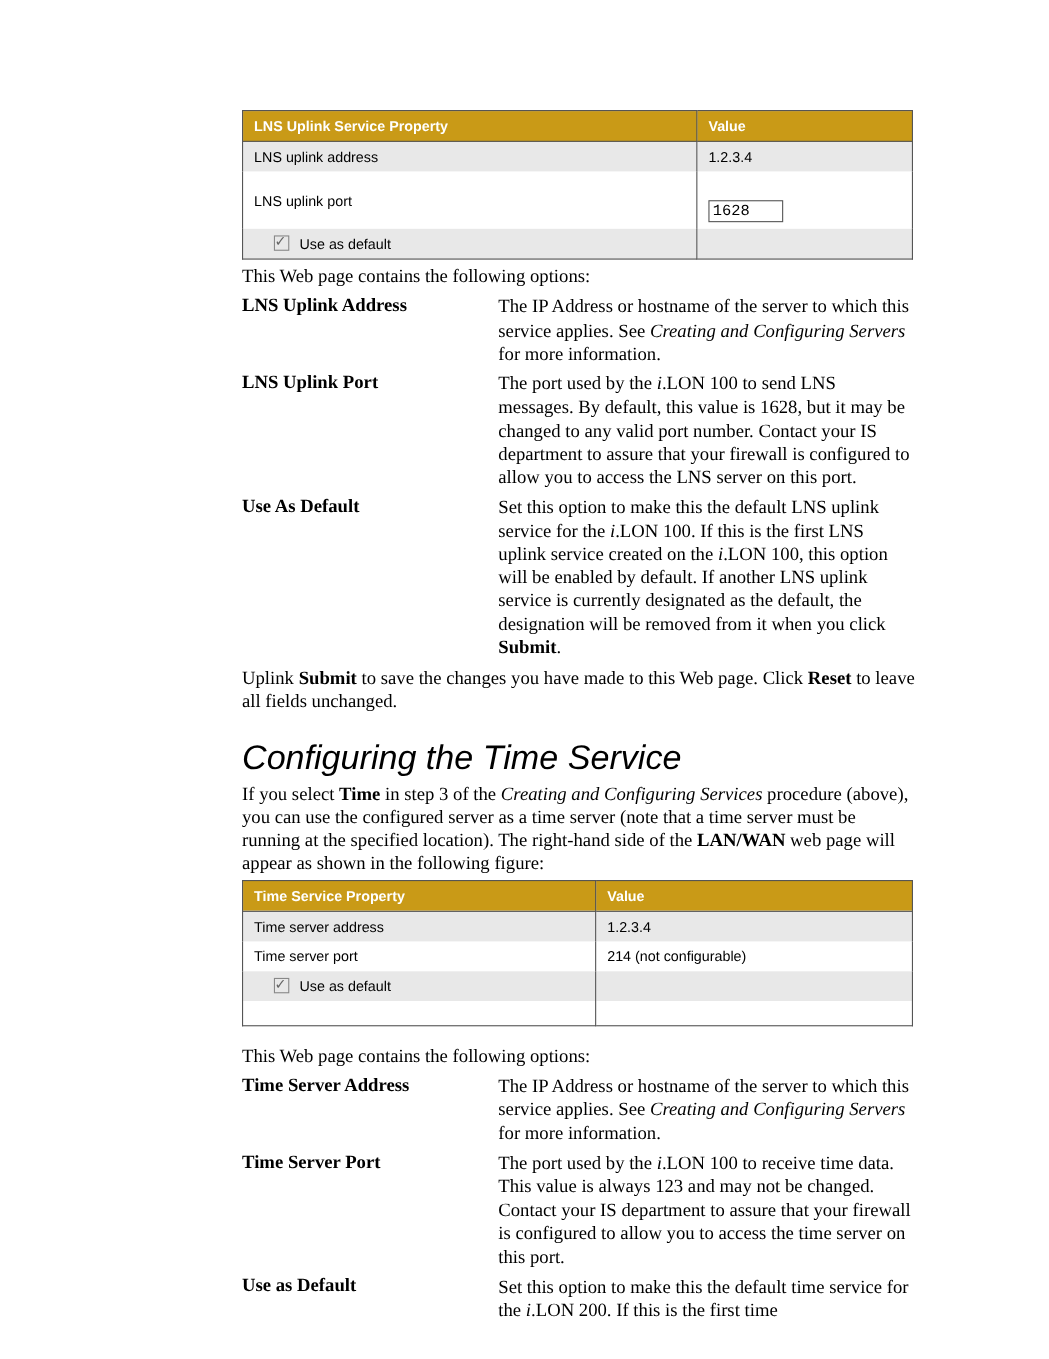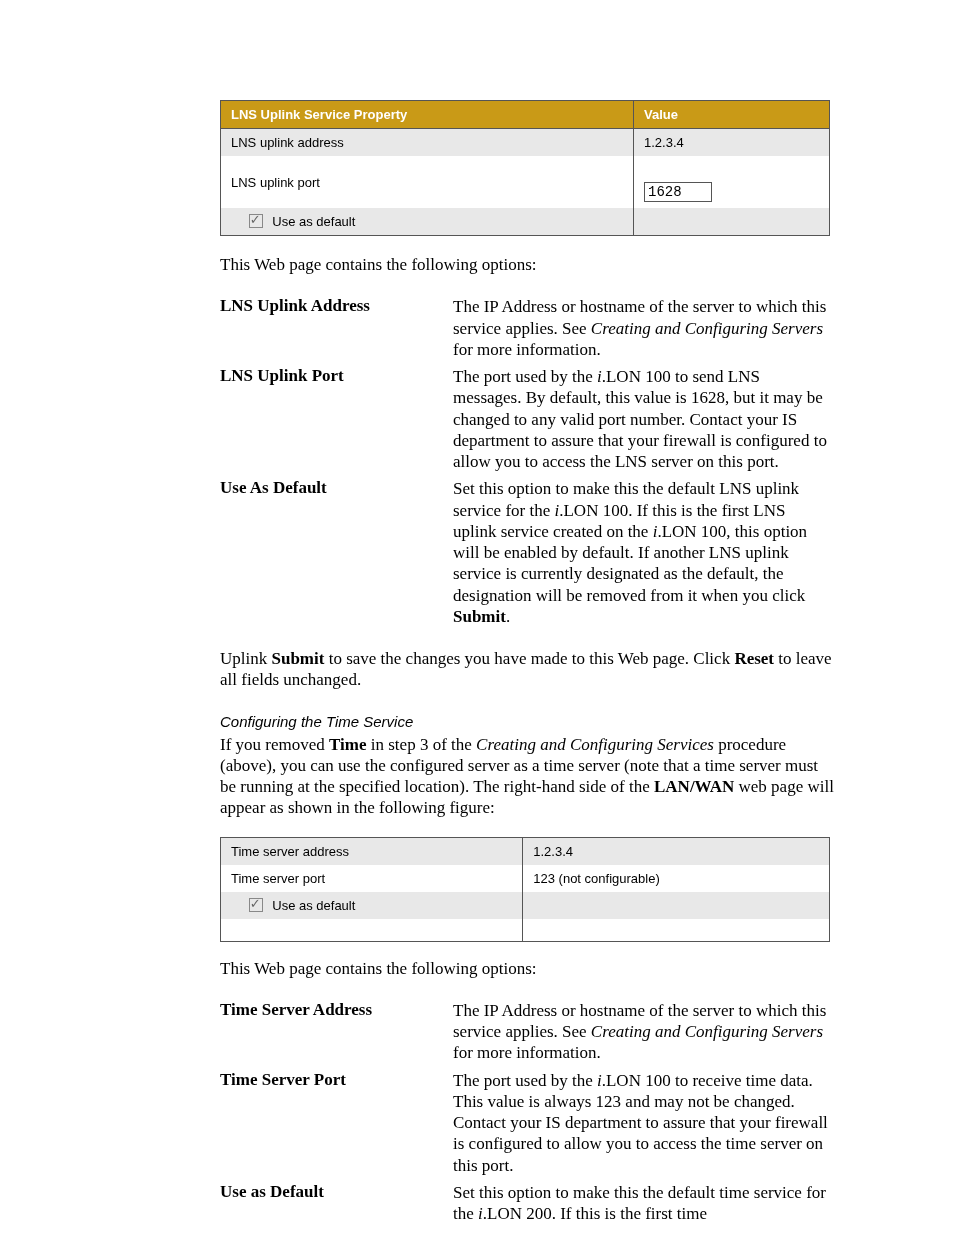--- a/index.html
+++ b/index.html
@@ -58,30 +58,30 @@
   }
   input.port {
     font-family: "Courier New", monospace;
     font-size: 14px;
     width: 60px;
     padding: 1px 3px;
     border: 1px solid #555;
     margin-top: 20px;
   }
   .serif { font-family: "Times New Roman", Times, serif; }
-  .para { font-size: 17px; line-height: 1.25; margin: 18px 0; }
+  .para { font-size: 17px; line-height: 1.25; margin: 4px 0; }
   .defs { display: table; width: 610px; font-size: 17px; margin-top:4px; }
   .defrow { display: table-row; }
   .deflabel { display: table-cell; width: 225px; font-weight: bold; vertical-align: top; padding: 3px 8px 3px 0; }
   .defbody  { display: table-cell; vertical-align: top; padding: 3px 0; line-height:1.25; }
   h2.section {
     font-family: Arial, Helvetica, sans-serif;
     font-style: italic;
     font-weight: normal;
-    font-size: 15px;
+    font-size: 31px;
     margin: 22px 0 4px 0;
   }
   .footer {
     position:absolute;
     bottom: 42px;
     left: 110px;
     right: 120px;
     font-family: Arial, Helvetica, sans-serif;
     font-size: 17px;
     display:flex;
@@ -147,32 +147,36 @@
     </div>
   </div>
 
   <p class="para serif">
     <span>Uplink </span><strong>Submit</strong><span> to save the changes you have made to this Web page.  Click </span><strong>Reset</strong><span> to leave all fields unchanged.</span>
   </p>
 
   <h2 class="section">Configuring the Time Service</h2>
 
   <p class="para serif" style="margin-top:0">
-    <span>If you removed </span><strong>Time</strong><span> in step 3 of the </span><em>Creating and Configuring Services</em><span> procedure (above), you can use the configured server as a time server (note that a time server must be running at the specified location).  The right-hand side of the </span><strong>LAN/WAN</strong><span> web page will appear as shown in the following figure:</span>
+    <span>If you select </span><strong>Time</strong><span> in step 3 of the </span><em>Creating and Configuring Services</em><span> procedure (above), you can use the configured server as a time server (note that a time server must be running at the specified location).  The right-hand side of the </span><strong>LAN/WAN</strong><span> web page will appear as shown in the following figure:</span>
   </p>
 
   <table class="tbl tbl2">
     <tbody>
+        <tr>
+      <th>Time Service Property</th>
+      <th>Value</th>
+    </tr>
     <tr class="alt">
       <td>Time server address</td>
       <td>1.2.3.4</td>
     </tr>
     <tr class="plain">
       <td>Time server port</td>
-      <td>123 (not configurable)</td>
+      <td>214 (not configurable)</td>
     </tr>
     <tr class="alt">
       <td>
         <span style="display:inline-block;width:14px"></span>
         <span class="cb checked"></span>
         <span>Use as default</span>
       </td>
       <td></td>
     </tr>
     <tr class="plain">

